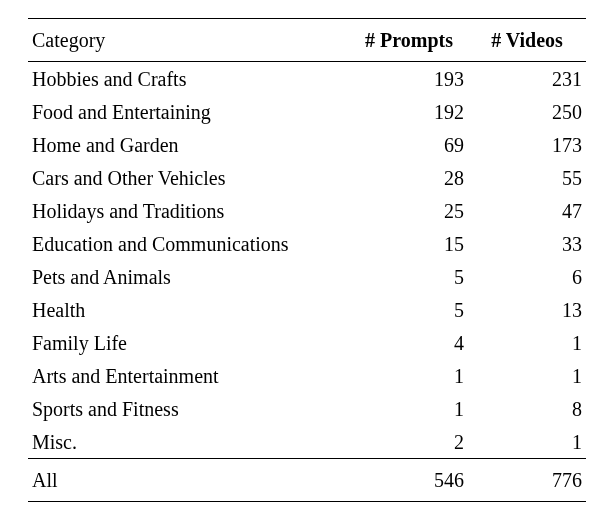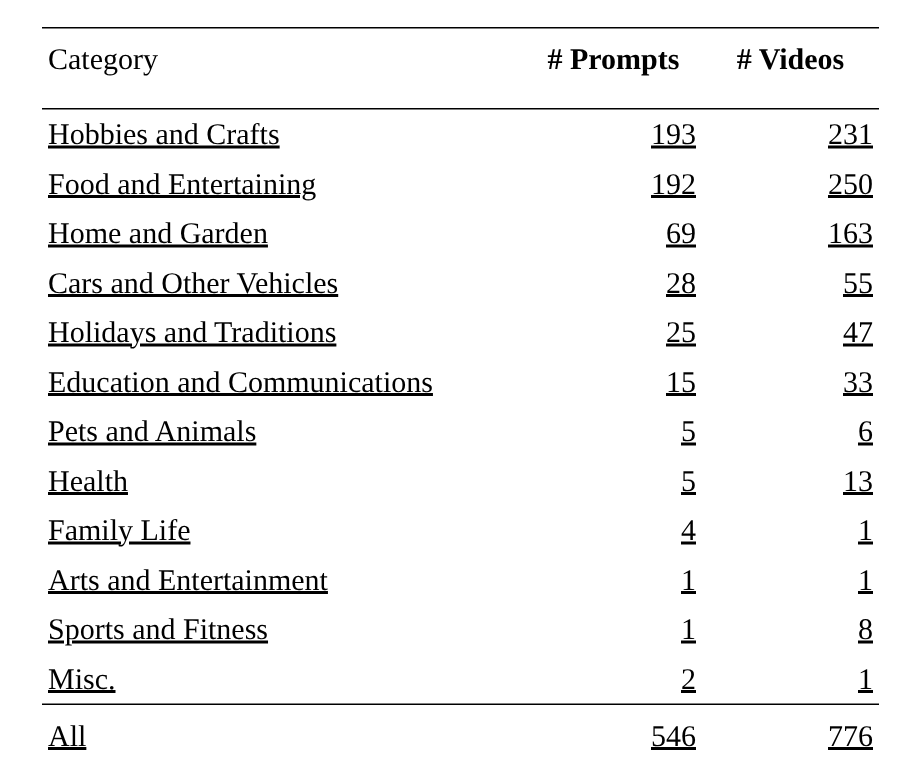--- a/index.html
+++ b/index.html
@@ -19,29 +19,28 @@
     border-collapse: collapse;
     width: 100%;
     font-size: 20px;
     line-height: 1.5;
   }
   thead tr th {
     font-weight: normal;
     text-align: left;
     border-top: 1.5px solid #000;
     border-bottom: 1px solid #000;
-    padding: 6px 4px 17px 4px;
+    padding: 6px 4px 6px 4px;
   }
   thead tr th.num {
     text-align: center;
     font-weight: bold;
   }
   tbody td {
     padding: 1.5px 4px;
-    text-decoration: underline;
   }
   td.cat {
     text-align: left;
     white-space: nowrap;
   }
   td.num {
     text-align: right;
     width: 110px;
   }
   tbody tr.sep-top td {
@@ -72,21 +71,21 @@
         <td class="num">231</td>
       </tr>
       <tr>
         <td class="cat">Food and Entertaining</td>
         <td class="num">192</td>
         <td class="num">250</td>
       </tr>
       <tr>
         <td class="cat">Home and Garden</td>
         <td class="num">69</td>
-        <td class="num">163</td>
+        <td class="num">173</td>
       </tr>
       <tr>
         <td class="cat">Cars and Other Vehicles</td>
         <td class="num">28</td>
         <td class="num">55</td>
       </tr>
       <tr>
         <td class="cat">Holidays and Traditions</td>
         <td class="num">25</td>
         <td class="num">47</td>

